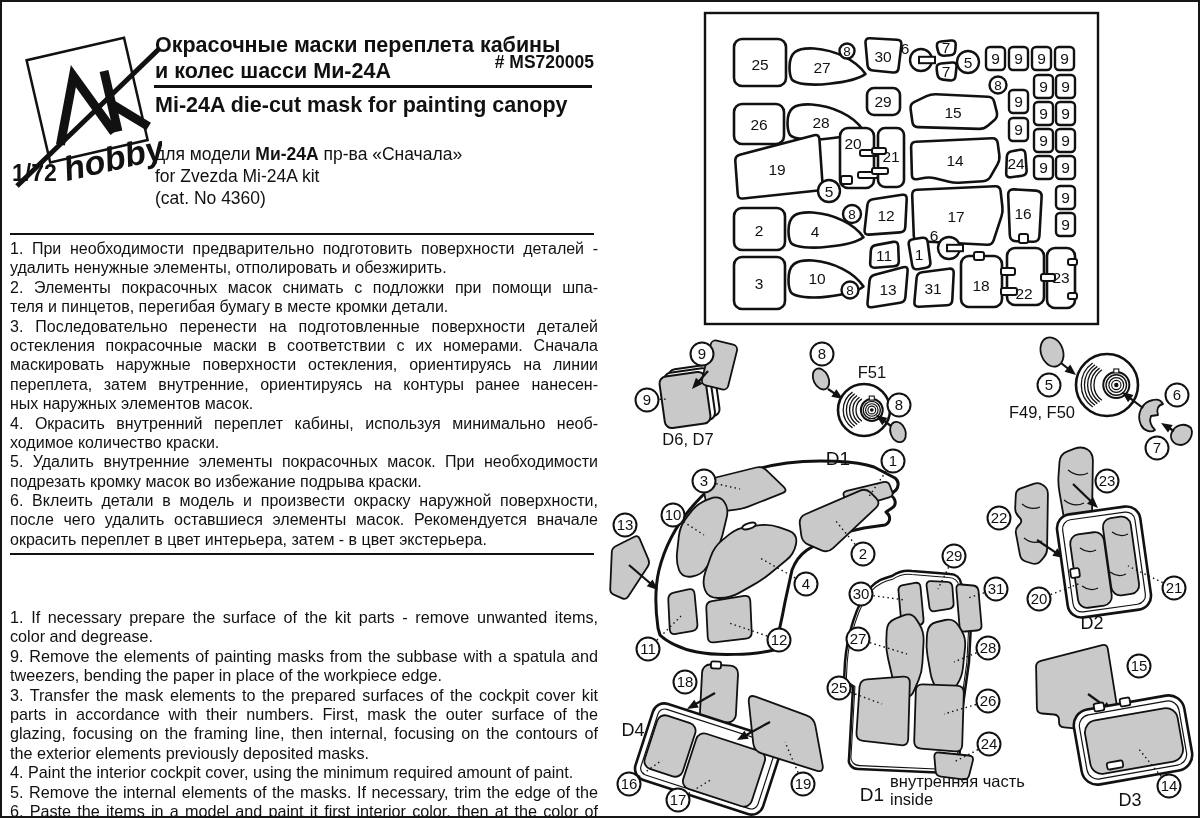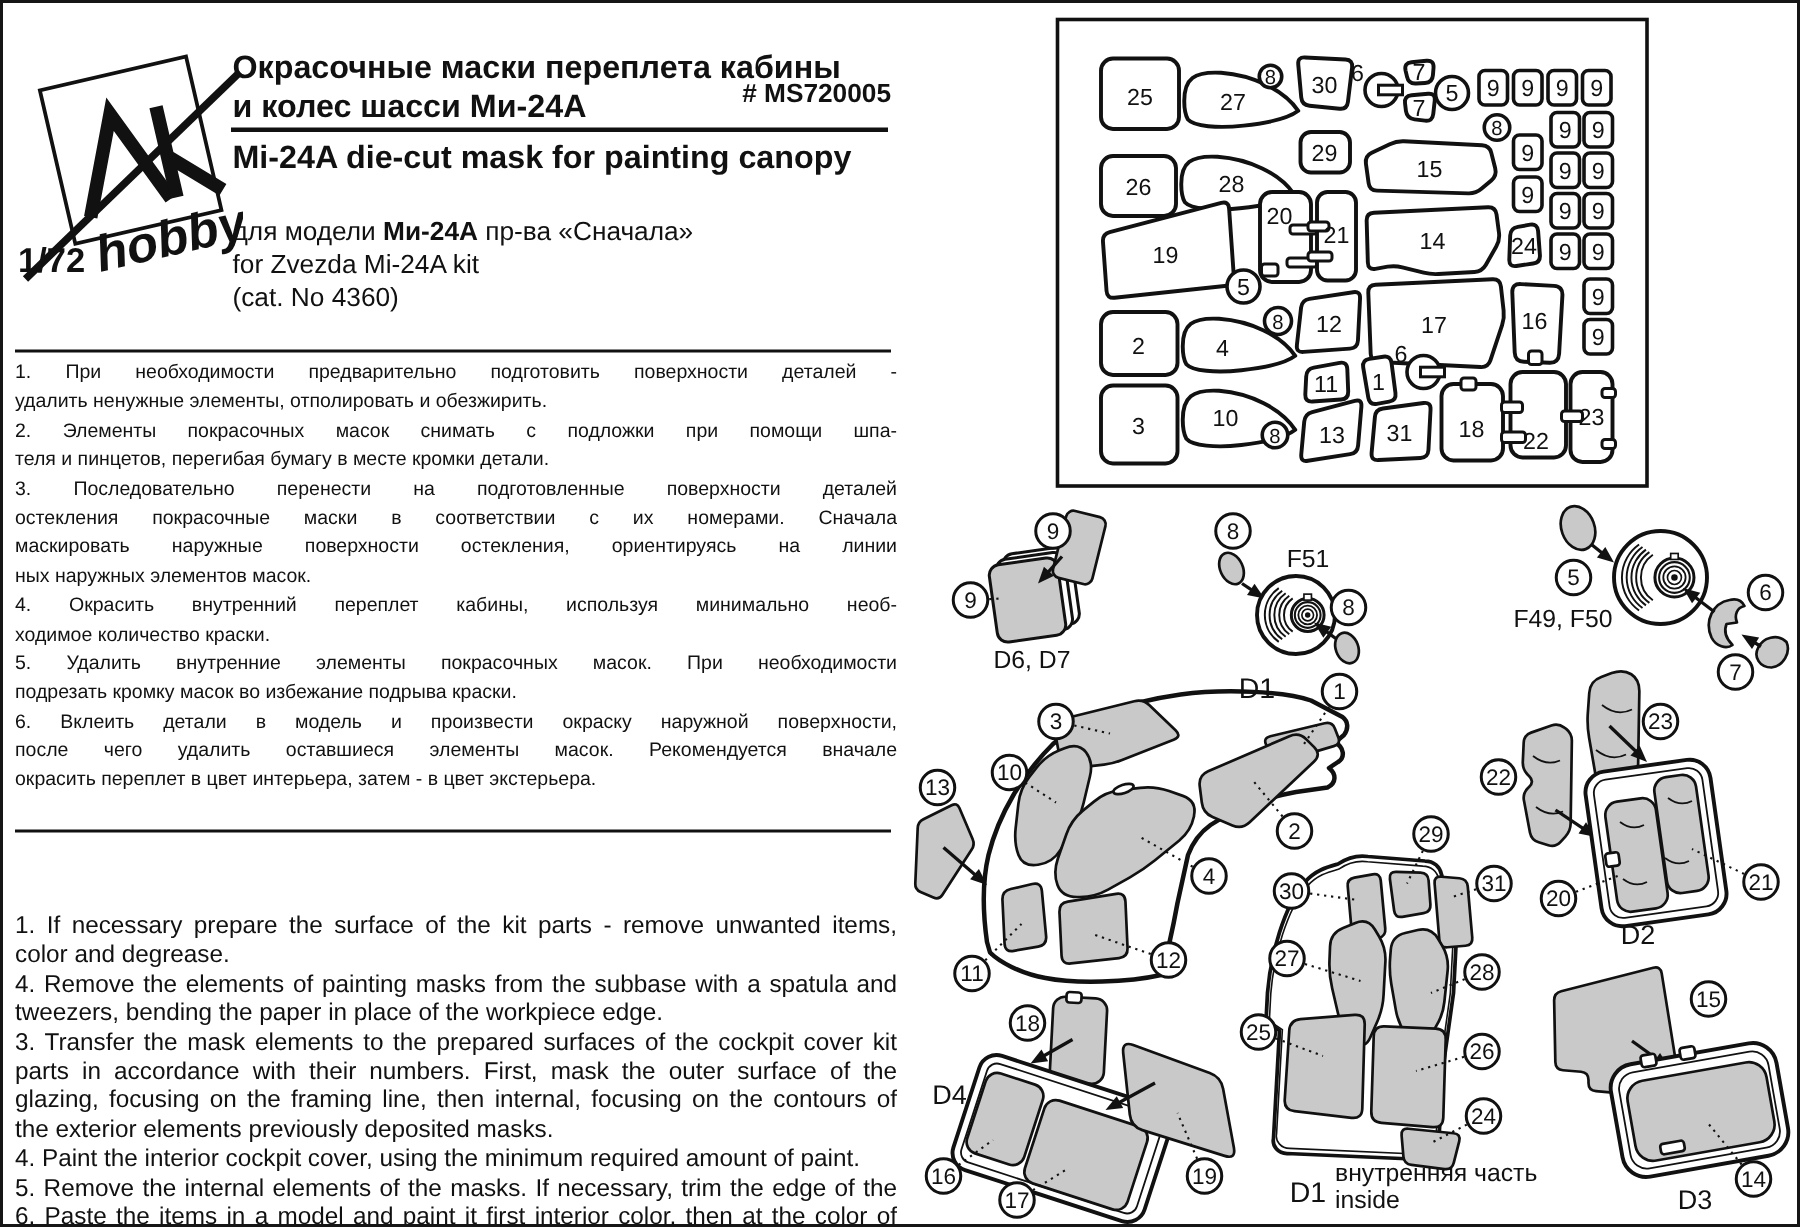--- a/index.html
+++ b/index.html
@@ -8,21 +8,21 @@
   .pn{top:6px;left:420px;width:172px;text-align:right;font-size:17.5px;font-weight:bold;margin-top:44px;}
   .title-ru{top:30px;left:153px;font-size:21.5px;font-weight:bold;line-height:26px;}
   .title-underline{top:83px;left:152px;width:438px;height:2.5px;background:#111;}
   .title-en{top:90px;left:153px;font-size:21.5px;font-weight:bold;line-height:26px;}
   .scale{top:158px;left:10px;font-size:23px;font-weight:bold;}
   .kitinfo{top:141px;left:153px;font-size:17.5px;line-height:22px;}
   .hr{left:8px;width:584px;height:2px;background:#111;}
   .hr1{top:231px;}
   .hr2{top:551px;}
   .txt{left:8px;width:588px;}
-  .txt-ru{top:238px;font-size:13px;}
+  .txt-ru{top:238px;font-size:16px;}
   .txt-en{top:559px;font-size:16.2px;margin-top:47px;}
   .jline{display:block;text-align:justify;height:19.4px;overflow:hidden;white-space:normal;}
   .jline::after{content:"";display:inline-block;width:100%;height:0;}
   .lline{display:block;height:19.4px;}
   svg text{font-family:"Liberation Sans",sans-serif;fill:#111;}
   .sheet{top:8px;left:700px;}
   .asm{top:330px;left:600px;}
   .logo{top:16px;left:10px;}
 </style>
 </head>
@@ -67,20 +67,21 @@
         <span class="lline">удалить ненужные элементы, отполировать и обезжирить.</span>
       </div>
       <div>
         <span class="jline">2. Элементы покрасочных масок снимать с подложки при помощи шпа-</span>
         <span class="lline">теля и пинцетов, перегибая бумагу в месте кромки детали.</span>
       </div>
       <div>
         <span class="jline">3. Последовательно перенести на подготовленные поверхности деталей</span>
         <span class="jline">остекления покрасочные маски в соответствии с их номерами. Сначала</span>
         <span class="jline">маскировать наружные поверхности остекления, ориентируясь на линии</span>
+        <span class="jline">переплета, затем внутренние, ориентируясь на контуры ранее нанесен-</span>
         <span class="lline">ных наружных элементов масок.</span>
       </div>
       <div>
         <span class="jline">4. Окрасить внутренний переплет кабины, используя минимально необ-</span>
         <span class="lline">ходимое количество краски.</span>
       </div>
       <div>
         <span class="jline">5. Удалить внутренние элементы покрасочных масок. При необходимости</span>
         <span class="lline">подрезать кромку масок во избежание подрыва краски.</span>
       </div>
@@ -90,21 +91,21 @@
         <span class="lline">окрасить переплет в цвет интерьера, затем - в цвет экстерьера.</span>
       </div>
     </div>
   <div class="abs hr hr2"></div>
   <div class="abs txt txt-en" id="text-en">
       <div>
         <span class="jline">1. If necessary prepare the surface of the kit parts - remove unwanted items,</span>
         <span class="lline">color and degrease.</span>
       </div>
       <div>
-        <span class="jline">4. Remove the elements of painting masks from the subbase with a spatula and</span>
+        <span class="jline">9. Remove the elements of painting masks from the subbase with a spatula and</span>
         <span class="lline">tweezers, bending the paper in place of the workpiece edge.</span>
       </div>
       <div>
         <span class="jline">3. Transfer the mask elements to the prepared surfaces of the cockpit cover kit</span>
         <span class="jline">parts in accordance with their numbers. First, mask the outer surface of the</span>
         <span class="jline">glazing, focusing on the framing line, then internal, focusing on the contours of</span>
         <span class="lline">the exterior elements previously deposited masks.</span>
       </div>
       <div>
         <span class="lline">4. Paint the interior cockpit cover, using the minimum required amount of paint.</span>

